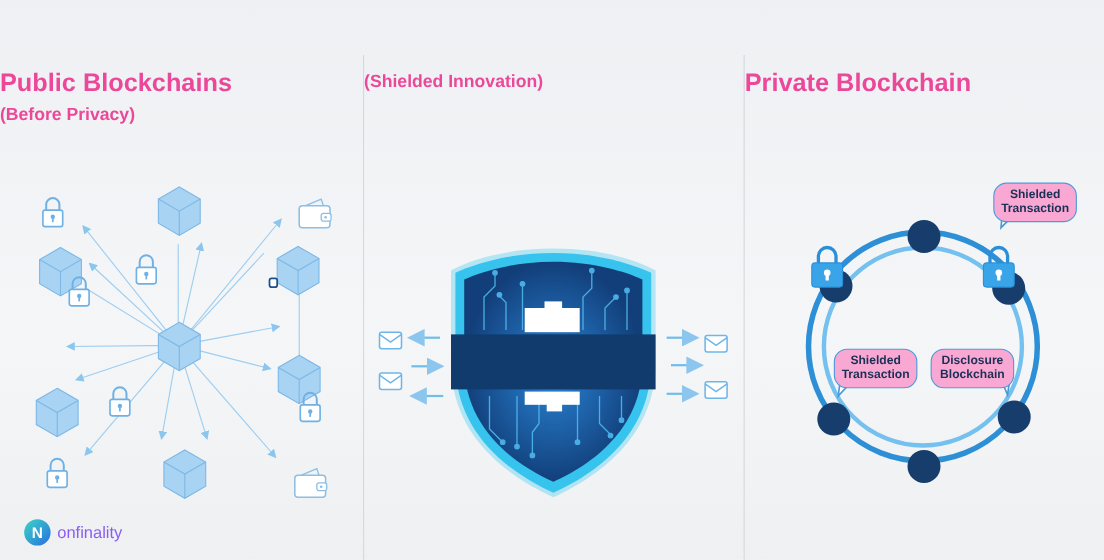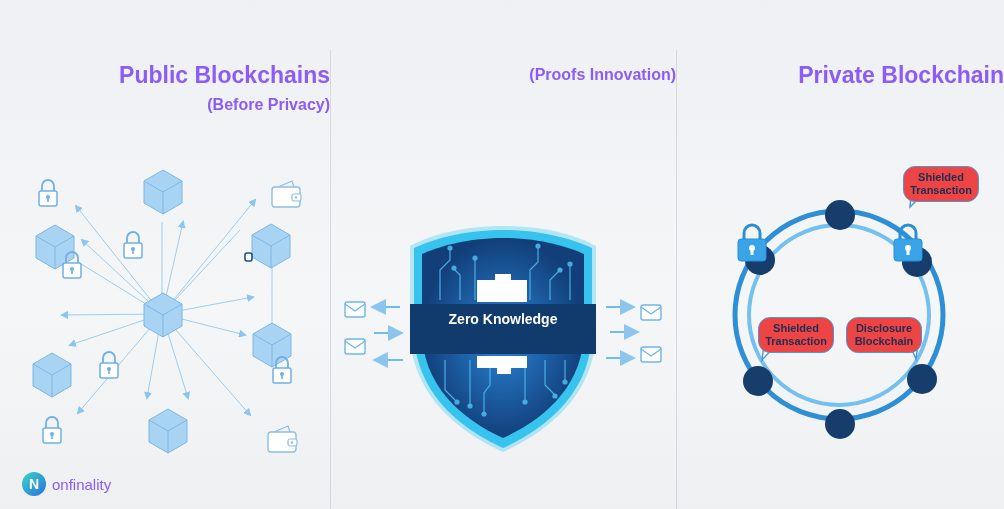--- a/index.html
+++ b/index.html
@@ -9,34 +9,34 @@
     font-family: "DejaVu Sans", sans-serif;
     position: relative;
   }
   .panel { position: absolute; top: 0; height: 509px; }
   .p1 { left: 0; width: 330px; }
   .p2 { left: 331px; width: 345px; }
   .p3 { left: 677px; width: 327px; }
   .divider { position: absolute; top: 50px; bottom: 0; width: 1px; background: #d5d8dd; }
   .title {
     position: absolute; top: 60px; left: 0; width: 100%;
-    text-align: right; color: #8b5cf6; font-weight: bold;
+    text-align: left; color: #ec4899; font-weight: bold;
     font-family: "Liberation Sans", sans-serif;
   }
   .title .l1 { font-size: 23px; line-height: 30px; display: block; }
   .title .l2 { font-size: 16px; line-height: 30px; display: block; font-weight: bold; }
   svg { position: absolute; left: 0; top: 0; }
   .zk-label {
     position: absolute; left: 410px; top: 304px; width: 186px; height: 50px;
     background: #123b6d; color: #fff; text-align: center;
     font-family: "Liberation Sans", sans-serif; font-weight: bold;
     font-size: 14px; line-height: 19px; padding-top: 6px;
   }
   .bubble {
-    position: absolute; background: #ef4444; border: 1.5px solid #4a9ad8;
+    position: absolute; background: #f9a8d4; border: 1.5px solid #4a9ad8;
     border-radius: 12px; color: #1c2f54; text-align: center;
     font-family: "Liberation Sans", sans-serif; font-weight: bold;
     font-size: 11px; line-height: 13px; padding: 4px 6px;
   }
   .logo { position: absolute; left: 22px; top: 472px; display: flex; align-items: center; gap: 6px; }
   .logo-mark {
     width: 24px; height: 24px; border-radius: 50%;
     background: linear-gradient(135deg, #3ad6c4 0%, #2a6fe0 100%);
     color: #fff; font-weight: bold; font-size: 14px; display: flex;
     align-items: center; justify-content: center; font-family: "Liberation Sans", sans-serif;
@@ -198,25 +198,24 @@
   </g>
   <g fill="#fff" stroke="#4a9ad8" stroke-width="1.5">
     <path d="M911,196 L910,207 L920,197"></path>
     <path d="M764,345 L762,360 L775,346"></path>
     <path d="M910,345 L916,359 L918,344"></path>
   </g>
 </svg>
 
 <div class="panel p2">
   <div class="title">
-    <span class="l2">(Proofs Innovation)</span>
+    <span class="l2">(Shielded Innovation)</span>
   </div>
 </div>
 <div class="zk-label">
-  <div>Zero Knowledge</div>
 </div>
 
 <div class="panel p3">
   <div class="title">
     <span class="l1">Private Blockchain</span>
   </div>
 </div>
 <div class="bubble" style="left:903px;top:166px;width:76px;">
   <div>Shielded</div>
   <div>Transaction</div>

